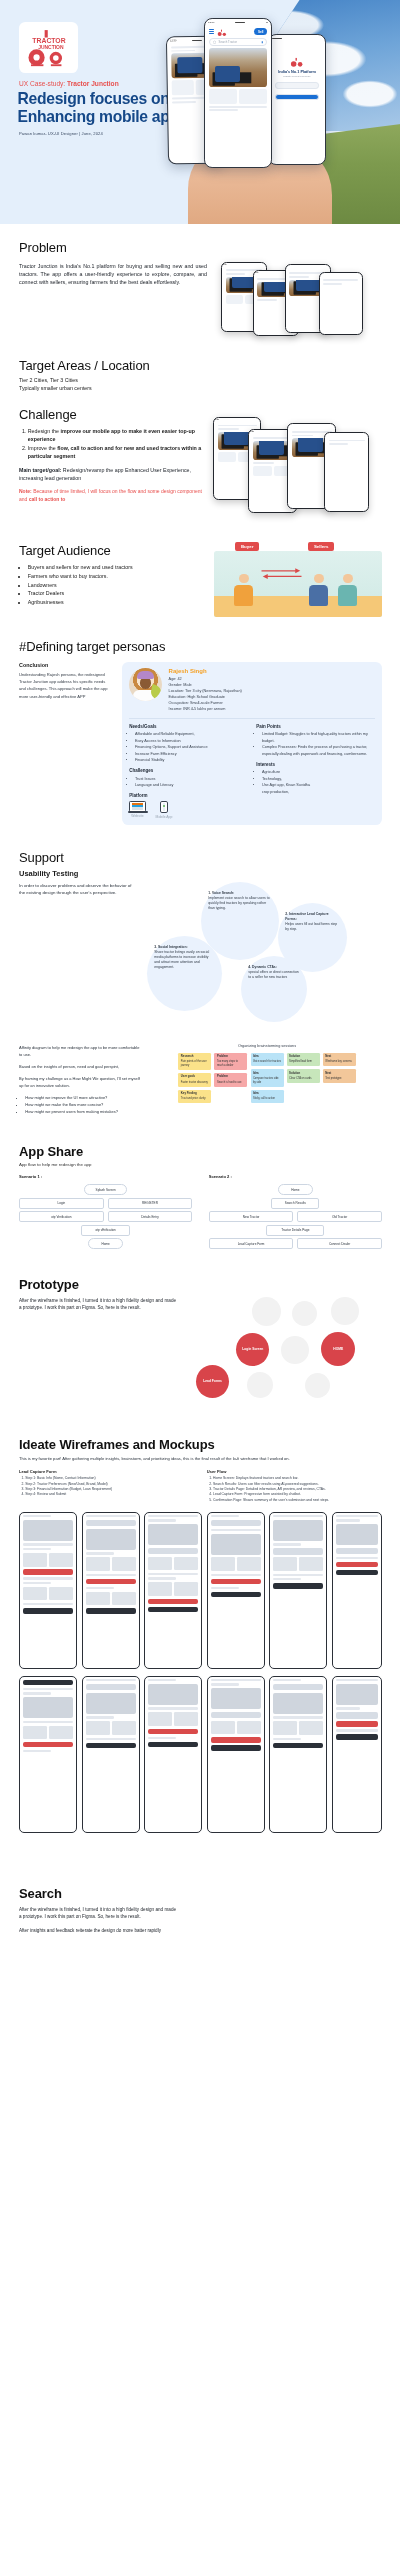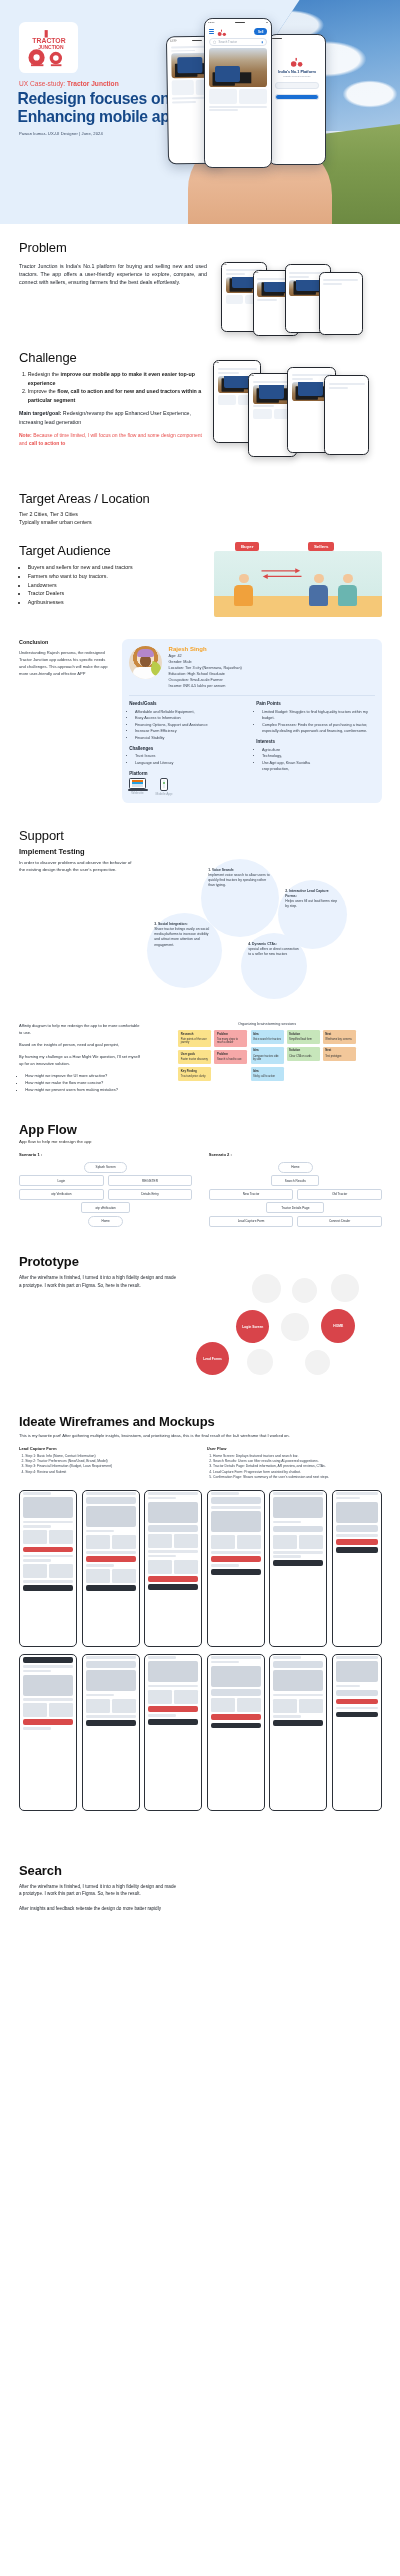--- a/index.html
+++ b/index.html
@@ -412,20 +412,28 @@
         </div>
         <div class="gp" style="left:104px;top:10px;width:44px;height:63px">
           <div class="notch"><span class="bar"></span></div>
           <div class="pm-line"></div>
             <div class="pm-line s"></div>
         </div>
       </div>
     </div>
   </section>
 
+  <section class="sec targets">
+    <h2 class="sec-title">Target Areas / Location</h2>
+    <div class="ta-lines">
+      <div>Tier 2 Cities, Tier 3 Cities</div>
+      <div>Typically smaller urban centers</div>
+    </div>
+  </section>
+
   <section class="sec challenge">
     <h2 class="sec-title">Challenge</h2>
     <div class="ch-wrap">
       <div class="ch-text">
         <ol class="chal">
           <li>
             <span>Redesign the </span><b>improve our mobile app to make it even easier top-up experience</b>
           </li>
           <li>
             <span>Improve the </span><b>flow, call to action  and  for new and used tractors within a particular segment</b>
@@ -464,28 +472,20 @@
           <div class="pm-line"></div>
             <div class="pm-line s"></div>
             <div class="pm-hero-img" style="height:19px"></div>
         </div>
         <div class="gp" style="left:111px;top:5px;width:45px;height:80px">
           <div class="notch"><span class="bar"></span></div>
           <div class="pm-line"></div>
             <div class="pm-line s"></div>
         </div>
       </div>
-    </div>
-  </section>
-
-  <section class="sec targets">
-    <h2 class="sec-title">Target Areas / Location</h2>
-    <div class="ta-lines">
-      <div>Tier 2 Cities, Tier 3 Cities</div>
-      <div>Typically smaller urban centers</div>
     </div>
   </section>
 
   <section class="sec audience">
     <h2 class="sec-title">Target Audience</h2>
     <div class="aud-wrap">
       <ul class="bul aud-list">
         <li>Buyers and sellers for new and used tractors</li>
         <li>Farmers who want to buy tractors.</li>
         <li>Landowners</li>
@@ -513,20 +513,21 @@
           </div>
         <div class="person p3">
             <div class="head"></div>
             <div class="body"></div>
           </div>
       </div>
     </div>
   </section>
 
   <section class="sec personas">
+    <h2 class="sec-title">#Defining target personas</h2>
     <div class="pers-wrap">
       <div class="pers-left">
         <h4>Conclusion</h4>
         <p>Understanding Rajesh persona, the redesigned Tractor Junction app address his specific needs and challenges. This approach will make the app more user-friendly and effective APP</p>
       </div>
       <div class="pers-card">
         <div class="pc-top">
           <div class="pc-avatar">
             <span class="shirt"></span>
               <span class="face"></span>
@@ -590,21 +591,21 @@
               <li style="list-style:none">crop production,</li>
             </ul>
           </div>
         </div>
       </div>
     </div>
   </section>
 
   <section class="sec empathy">
     <h2 class="sec-title">Support</h2>
-    <h3>Implement Testing</h3>
+    <h3>Usability Testing</h3>
     <div class="emp-wrap">
       <div class="emp-left">In order to discover problems and observe the behavior of the existing design through the user's perspective.</div>
       <div class="emp-right">
         <div class="emp-circ ec1">
           <b>1. Voice Search:</b>
           <div>Implement voice search to allow users to quickly find tractors by speaking rather than typing.</div>
         </div>
         <div class="emp-circ ec2">
           <b>2. Interactive Lead Capture Forms:</b>
           <div>Helps users fill out lead forms step by step.</div>
@@ -693,21 +694,21 @@
                 <div class="hd">Next</div>
                 <div>Test prototype</div>
               </div>
           </div>
         </div>
       </div>
     </div>
   </section>
 
   <section class="sec appflow">
-    <h2 class="sec-title b">App Flow</h2>
+    <h2 class="sec-title b">App Share</h2>
     <div class="sub">App flow to help me redesign the app</div>
     <div class="flow-wrap">
       <div class="flow-col">
         <div class="sc">Scenario 1 :</div>
         <div class="fnode pill" style="width:43px">Splash Screen</div>
         <div class="frow">
             <div class="fnode">Login</div>
             <div class="fnode">REGISTER</div>
           </div>
         <div class="frow">

